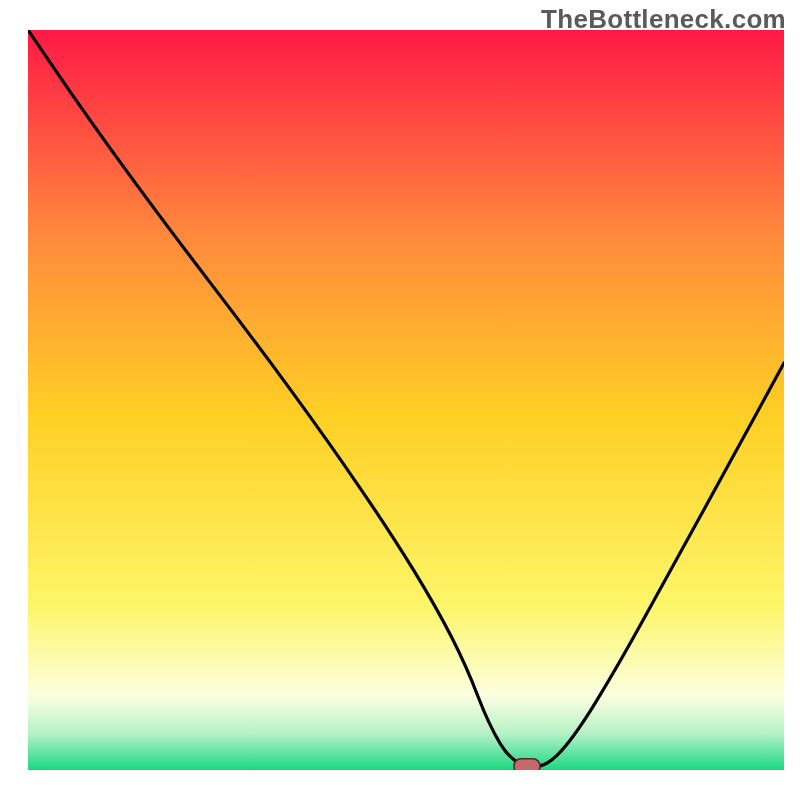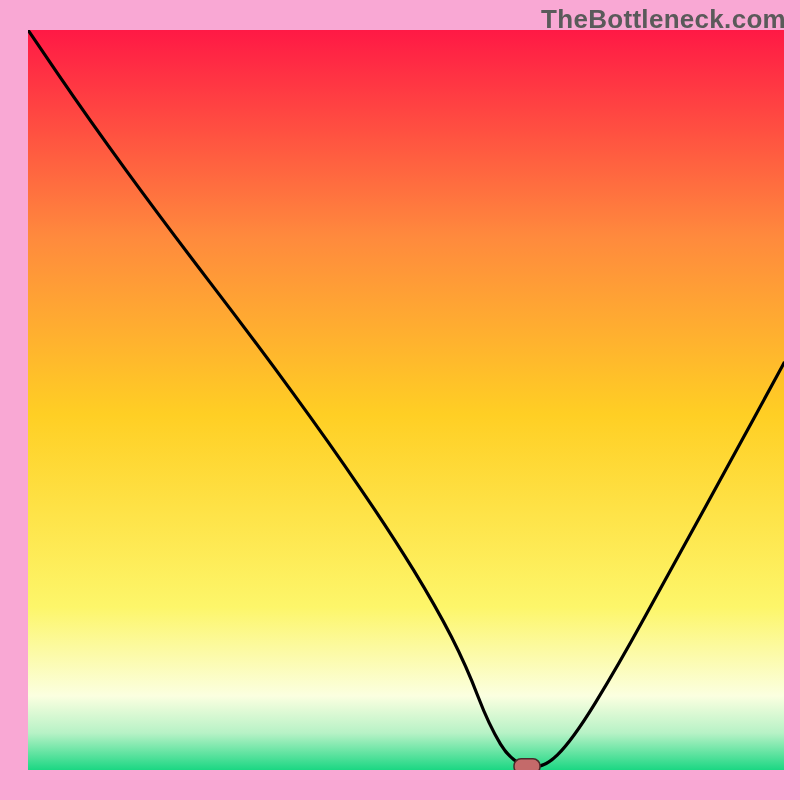--- a/index.html
+++ b/index.html
@@ -8,21 +8,21 @@
     width: 800px;
     height: 800px;
     background: #000;
     overflow: hidden;
     font-family: Arial, Helvetica, sans-serif;
   }
   .frame {
     position: relative;
     width: 800px;
     height: 800px;
-    background: #f9a8d4;
+    background: #ffffff;
   }
   .watermark {
     position: absolute;
     top: 4px;
     right: 14px;
     color: #5a5a5a;
     font-size: 26px;
     font-weight: 600;
     letter-spacing: 0.3px;
     z-index: 10;

